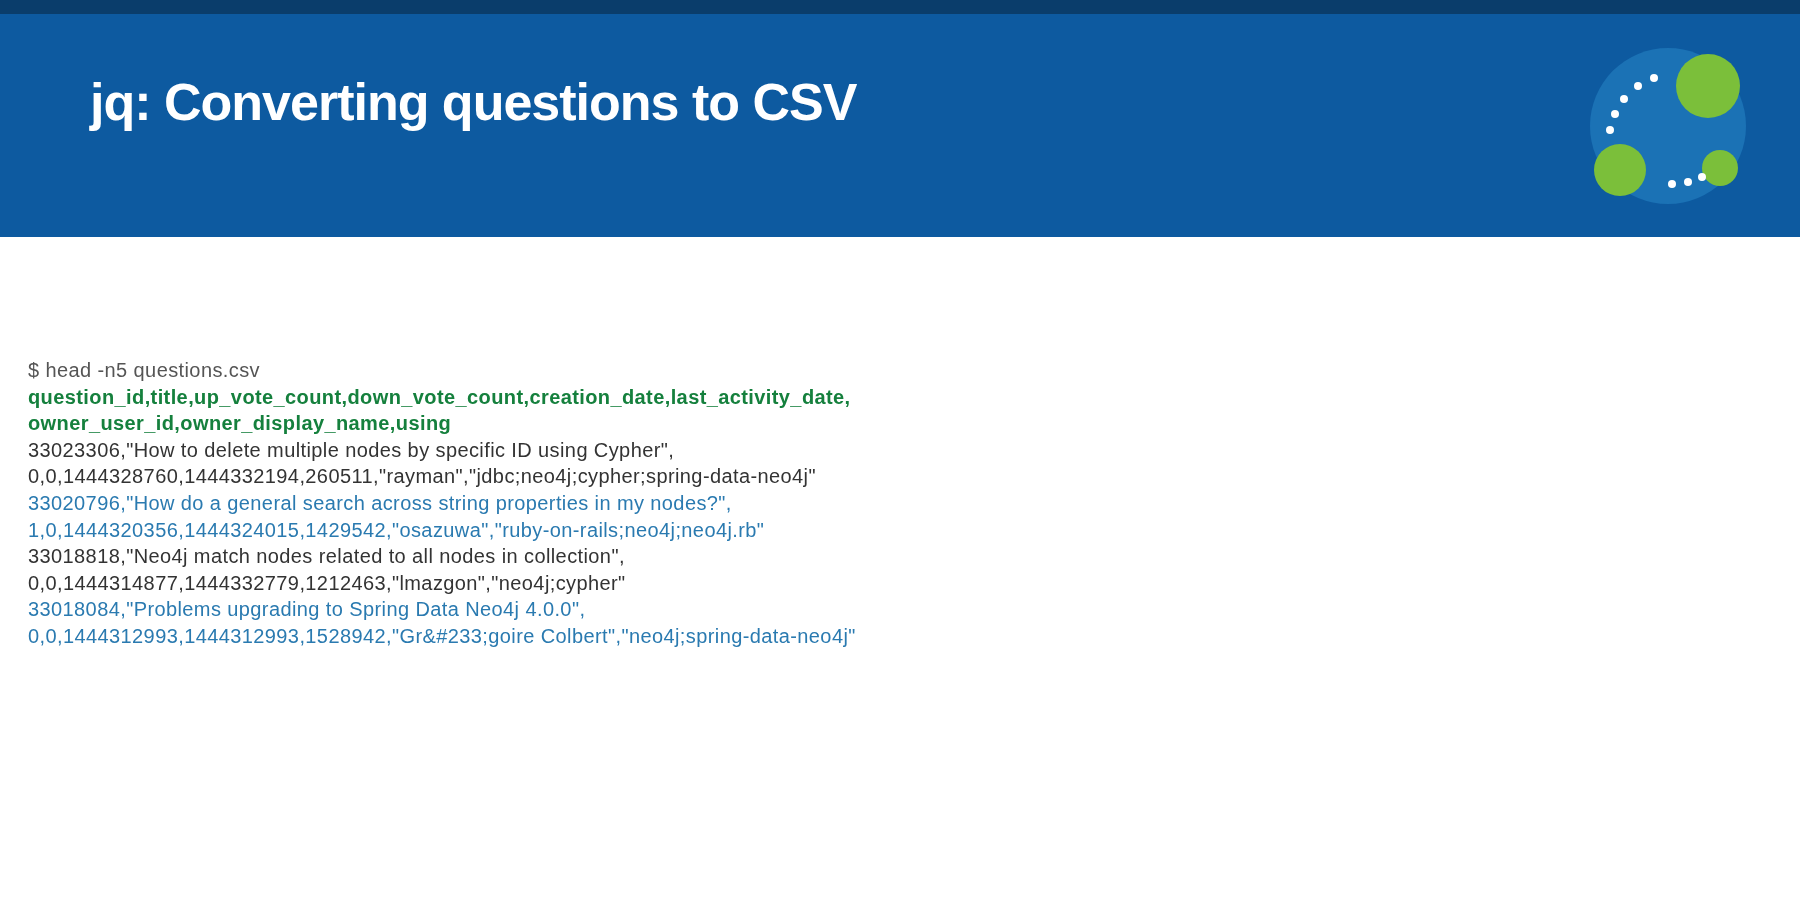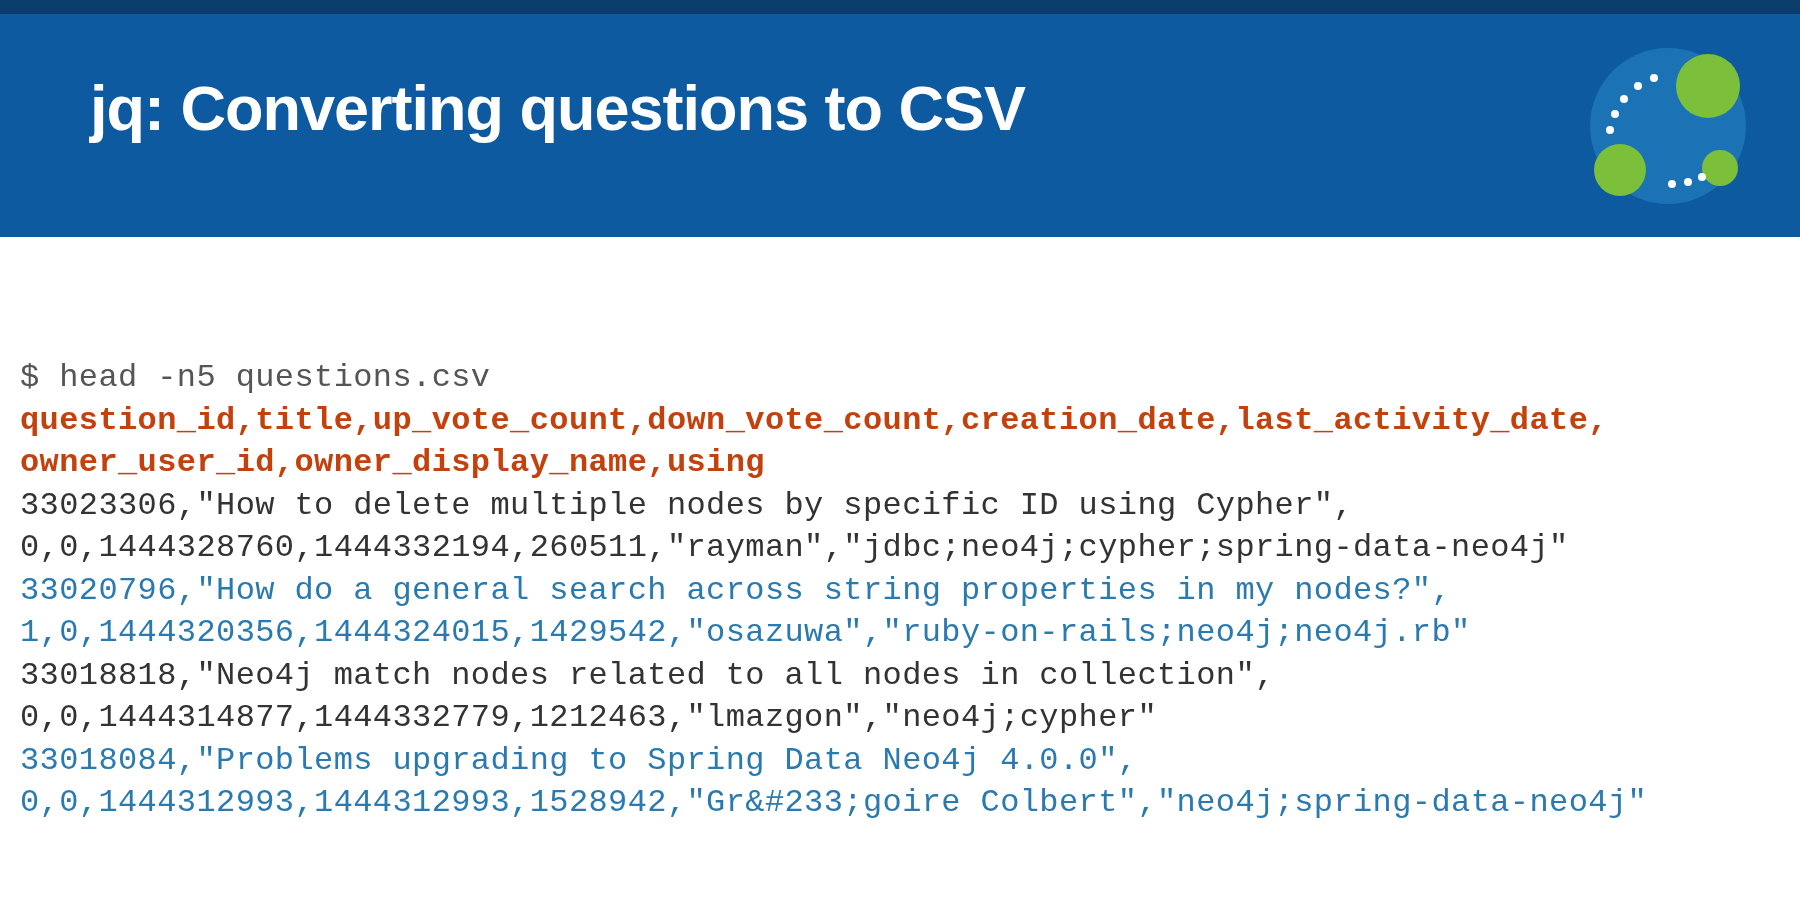--- a/index.html
+++ b/index.html
@@ -14,41 +14,42 @@
     .top-bar {
       position: absolute;
       top: 0; left: 0; right: 0; height: 14px;
       background: #0a3d6b;
     }
     .banner-title {
       position: absolute;
       left: 90px;
       top: 72px;
       color: #ffffff;
-      font-size: 63px;
+      font-size: 52px;
       font-weight: 700;
       letter-spacing: -1px;
     }
     .logo {
       position: absolute;
       right: 40px;
       top: 30px;
       width: 200px;
       height: 200px;
     }
     .content {
       padding: 120px 20px 0 20px;
-      font-family: Liberation Mono, monospace;
-      font-size: 32px;
+      font-family: Liberation Sans, sans-serif;
+      font-size: 20px;
       line-height: 1.33;
       color: #333333;
       letter-spacing: 0.4px;
+      margin-left: 8px;
     }
     .cmd { color: #555555; }
-    .header-line { font-weight: 700; color: #c2410c; }
+    .header-line { font-weight: 700; color: #15803d; }
     .row-odd { color: #333333; }
     .row-even { color: #2a7ab0; }
   </style>
 </head>
 <body>
 
 <div class="banner">
   <div class="top-bar"></div>
   <div class="banner-title">jq: Converting questions to CSV</div>
   <div class="logo">

